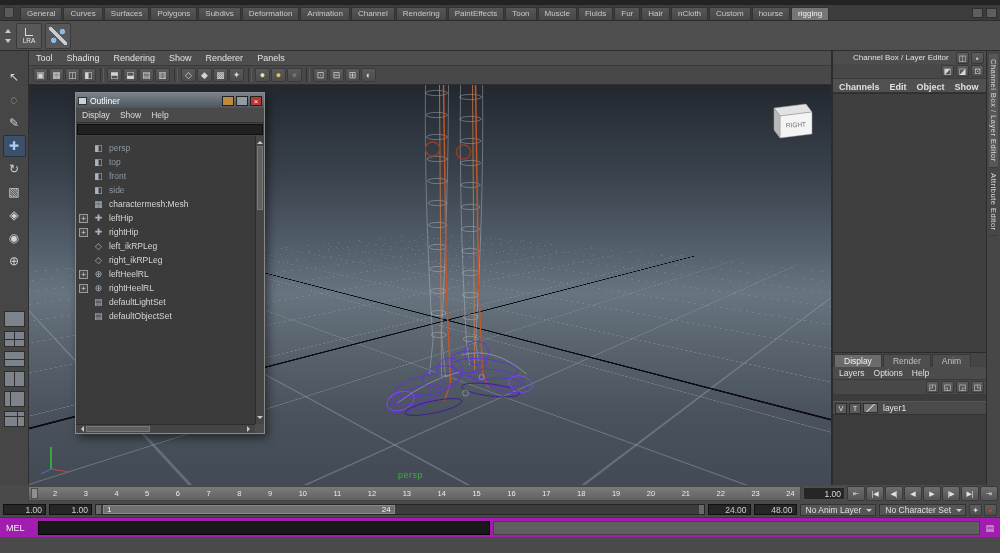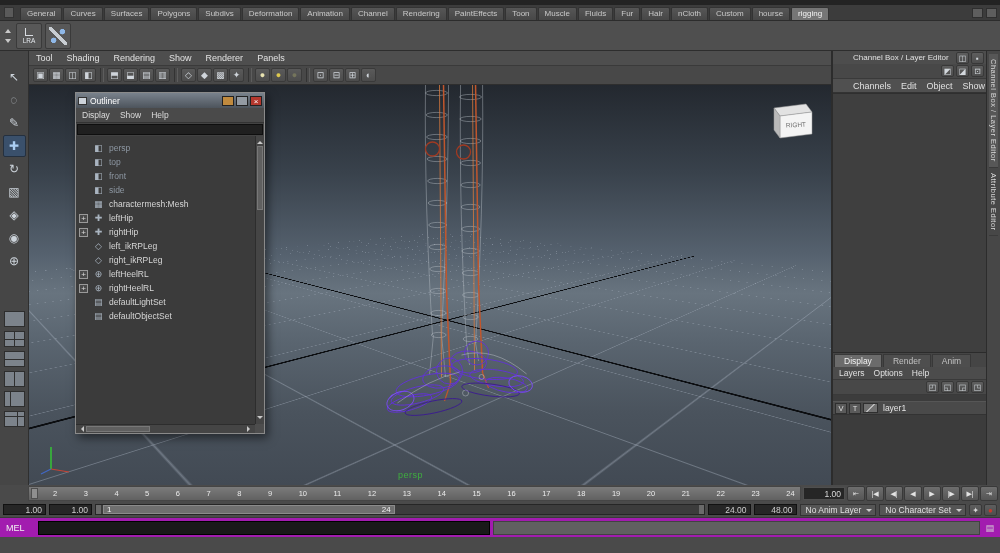--- a/index.html
+++ b/index.html
@@ -94,21 +94,21 @@
   .vthumb { position:absolute; top:10px; left:1px; right:1px; height:64px; background:#606060; border:1px solid #787878; }
   .hthumb { position:absolute; left:10px; top:1px; bottom:1px; width:64px; background:#606060; border:1px solid #787878; }
   .ol-corner { position:absolute; right:0; bottom:0; width:9px; height:9px; background:#4d4d4d; }
 
   
   .right-panel { width:154px; background:#4a4a4a; border-left:1px solid #2c2c2c; display:flex; flex-direction:column; }
   .cb-header { height:13px; display:flex; align-items:center; background:#4d4d4d; padding-right:2px; }
   .cb-title { flex:1; font-size:8px; color:#e0e0e0; padding-left:20px; white-space:nowrap; overflow:hidden; }
   .cbicon { width:13px; height:12px; background:linear-gradient(#5e5e5e,#4e4e4e); border:1px solid #383838; border-radius:2px; color:#d3d8dd; font-size:8px; line-height:11px; text-align:center; margin-left:2px; flex:none; }
   .cb-toolbar { height:15px; display:flex; justify-content:flex-end; align-items:center; background:#484848; border-bottom:1px solid #3a3a3a; padding-right:2px; }
-  .cb-menubar { height:14px; display:flex; align-items:center; background:#505050; border-bottom:1px solid #333; padding:0 20px; gap:10px; }
+  .cb-menubar { height:14px; display:flex; align-items:flex-end; background:#505050; border-bottom:1px solid #333; padding:0 6px; gap:10px;font-weight:bold; }
   .cbmenu { font-size:9px; color:#e0e0e0; }
   .cb-body { flex:1; background:#3f3f3f; border-top:1px solid #2f2f2f; }
   .layer-editor { height:133px; display:flex; flex-direction:column; border-top:1px solid #2b2b2b; }
   #layer-tabs { height:14px; display:flex; background:#454545; gap:1px; padding:1px 1px 0; }
   .ltab { padding:0 9px; font-size:8.5px; line-height:12px; background:#4e4e4e; color:#c2c2c2; border:1px solid #383838; border-bottom:none; }
   .ltab.active { background:#6b6b6b; color:#f2f2f2; }
   #layer-menubar { height:13px; display:flex; align-items:center; gap:9px; padding:0 6px; background:#4c4c4c; border-bottom:1px solid #3a3a3a; }
   #layer-menubar .cbmenu { font-size:8.5px; }
   #le-toolbar { height:15px; display:flex; justify-content:flex-end; align-items:center; padding:0 2px; background:#484848; border-bottom:1px solid #3a3a3a; }
   .le-list { flex:1; background:#3c3c3c; padding-top:6px; }

